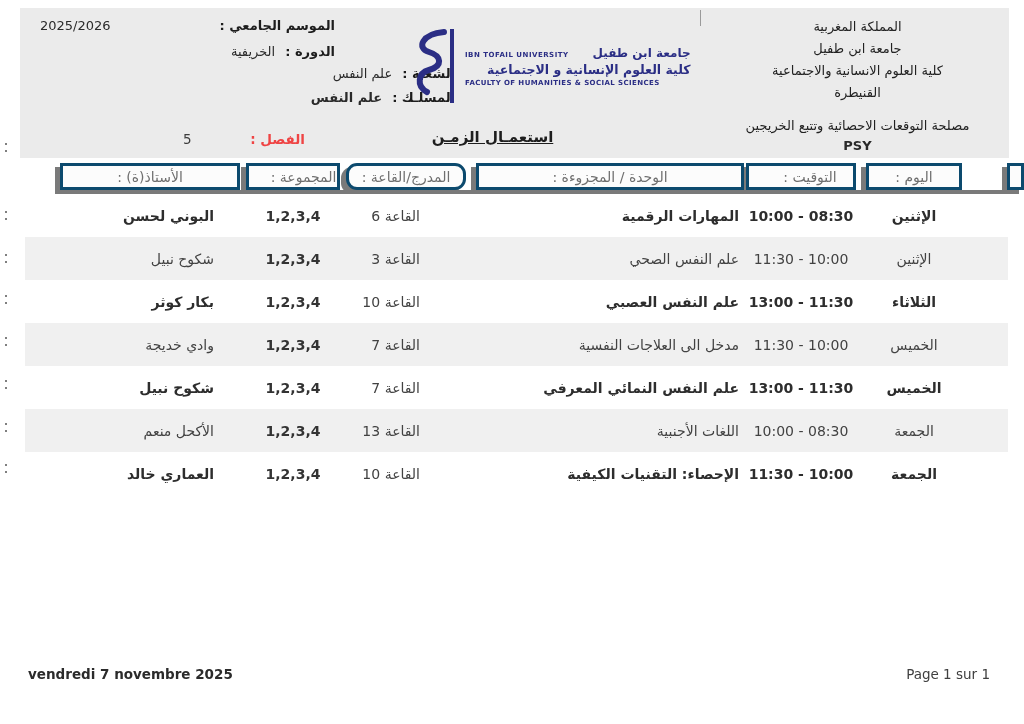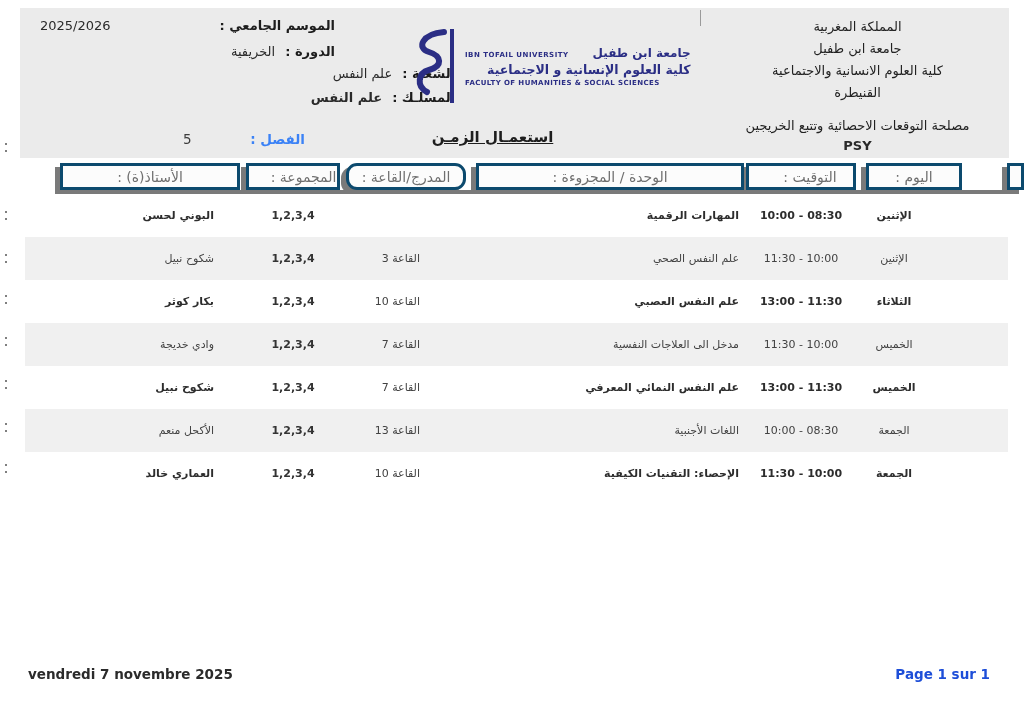--- a/index.html
+++ b/index.html
@@ -35,59 +35,59 @@
   .logo-en1{font-size:7px;letter-spacing:.5px;font-weight:bold;}
   .logo-ar1{font-size:12px;font-weight:bold;}
   .logo-ar2{font-size:12.5px;font-weight:bold;}
   .logo-en2{font-size:7px;letter-spacing:.4px;font-weight:bold;}
 
   
   .doc-title{position:absolute;left:405px;top:128px;width:175px;text-align:center;
         font-size:15px;font-weight:bold;color:#1e1e1e;text-decoration:underline;}
   .semester{position:absolute;left:183px;top:131px;width:122px;display:flex;
         justify-content:space-between;align-items:baseline;font-size:13.5px;}
-  .semester .lbl{font-weight:bold;color:#3b82f6;}
+  .semester .lbl{font-weight:bold;color:#ef4444;}
 
   
   .th{position:absolute;top:163px;height:27px;background:#fcfcfc;border:3px solid #0c4a6e;
       box-shadow:-5px 4px 0 0 #7a7a7a;display:flex;align-items:center;justify-content:center;
       font-size:14px;color:#6f6f6f;box-sizing:border-box;}
   .th-day{left:866px;width:96px;}
   .th-time{left:746px;width:110px;padding-left:18px;}
   .th-unit{left:476px;width:268px;}
   .th-room{left:346px;width:120px;border-radius:11px;}
   .th-group{left:246px;width:94px;padding-left:21px;}
   .th-teacher{left:60px;width:180px;}
   .th-frag{left:1007px;width:17px;}
   .header-underbar{position:absolute;left:55px;top:190px;width:953px;height:4px;background:#7a7a7a;}
 
   
   .rows{position:absolute;left:25px;top:194px;width:983px;}
   .row{position:relative;height:43px;}
   .row.alt{background:#f0f0f0;}
   .cell{position:absolute;top:0;height:100%;display:flex;align-items:center;
-        font-size:11px;color:#424242;box-sizing:border-box;}
-  .c-day{left:821px;width:96px;justify-content:center;}
+        font-size:14px;color:#424242;box-sizing:border-box;}
+  .c-day{left:841px;width:96px;justify-content:center;}
   .c-time{left:721px;width:110px;justify-content:center;}
   .c-unit{left:451px;width:268px;justify-content:flex-start;padding-right:5px;}
   .c-room{left:321px;width:120px;justify-content:flex-start;padding-right:46px;}
   .c-group{left:221px;width:94px;justify-content:center;font-weight:bold;color:#333;}
   .c-teacher{left:35px;width:180px;justify-content:flex-start;padding-right:26px;}
   .bold-row .c-day,.bold-row .c-time,.bold-row .c-unit,.bold-row .c-teacher{
         font-weight:bold;color:#2d2d2d;}
 
   
   .edge-mark{position:absolute;left:5px;width:3px;height:9px;}
   .edge-mark::before,.edge-mark::after{content:"";position:absolute;left:0;width:2px;height:2px;
         background:#555;border-radius:1px;}
   .edge-mark::before{top:0;} .edge-mark::after{bottom:0;}
 
   
   .footer-date{position:absolute;left:28px;top:666px;font-size:13.5px;font-weight:bold;color:#2b2b2b;}
-  .footer-page{position:absolute;right:34px;top:666px;font-size:13.5px;font-weight:bold;color:#1d4ed8;}
+  .footer-page{position:absolute;right:34px;top:666px;font-size:13.5px;font-weight:normal;color:#404040;}
 </style>
 </head>
 <body>
 
 <div class="top-band"></div>
 <div class="frag-vline"></div>
 
 <div class="kv-line season" dir="rtl">
   <span class="lbl">الموسم الجامعي :</span>
   <span class="val">2025/2026</span>
@@ -142,20 +142,21 @@
 <div class="th th-group" dir="rtl">المجموعة :</div>
 <div class="th th-teacher" dir="rtl">الأستاذ(ة) :</div>
 <div class="th th-frag"></div>
 <div class="header-underbar"></div>
 
 <div class="rows" id="table-rows">
     <div class="row bold-row">
     <div class="cell c-day" dir="rtl">الإثنين</div>
     <div class="cell c-time" dir="rtl">08:30 - 10:00</div>
     <div class="cell c-unit" dir="rtl">المهارات الرقمية</div>
+    <div class="cell c-room" dir="rtl">القاعة 6</div>
     <div class="cell c-group" dir="ltr">1,2,3,4</div>
     <div class="cell c-teacher" dir="rtl">البوني لحسن</div>
   </div>
     <div class="row alt normal-row">
     <div class="cell c-day" dir="rtl">الإثنين</div>
     <div class="cell c-time" dir="rtl">10:00 - 11:30</div>
     <div class="cell c-unit" dir="rtl">علم النفس الصحي</div>
     <div class="cell c-room" dir="rtl">القاعة 3</div>
     <div class="cell c-group" dir="ltr">1,2,3,4</div>
     <div class="cell c-teacher" dir="rtl">شكوح نبيل</div>

